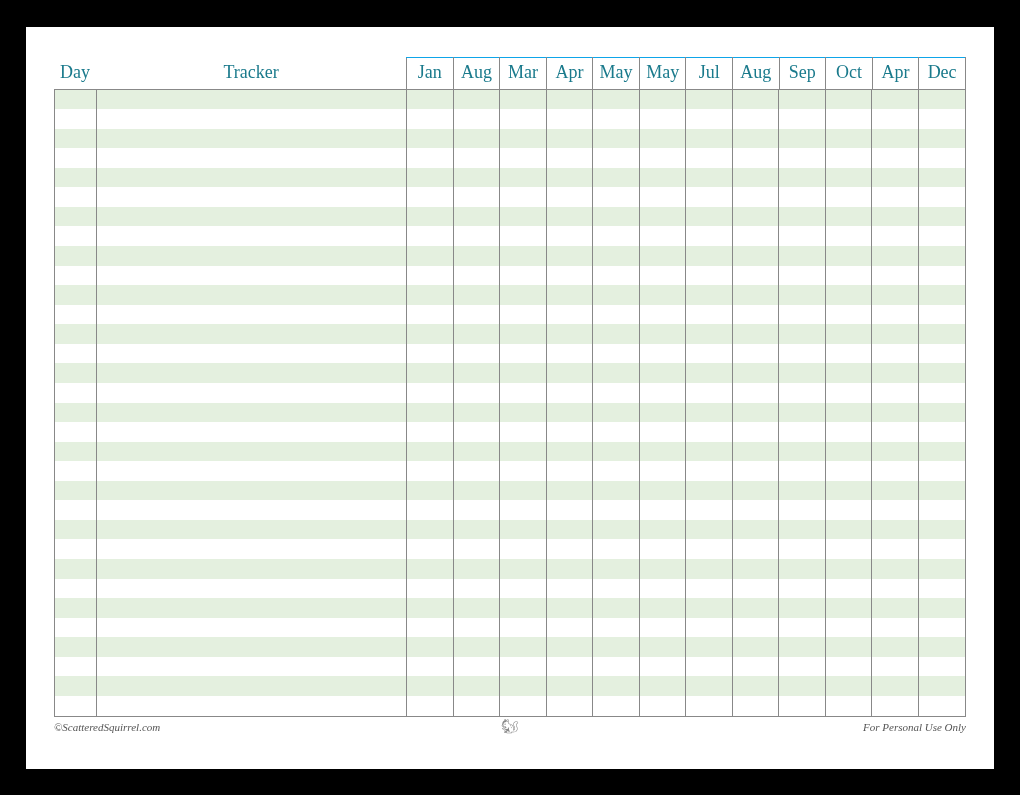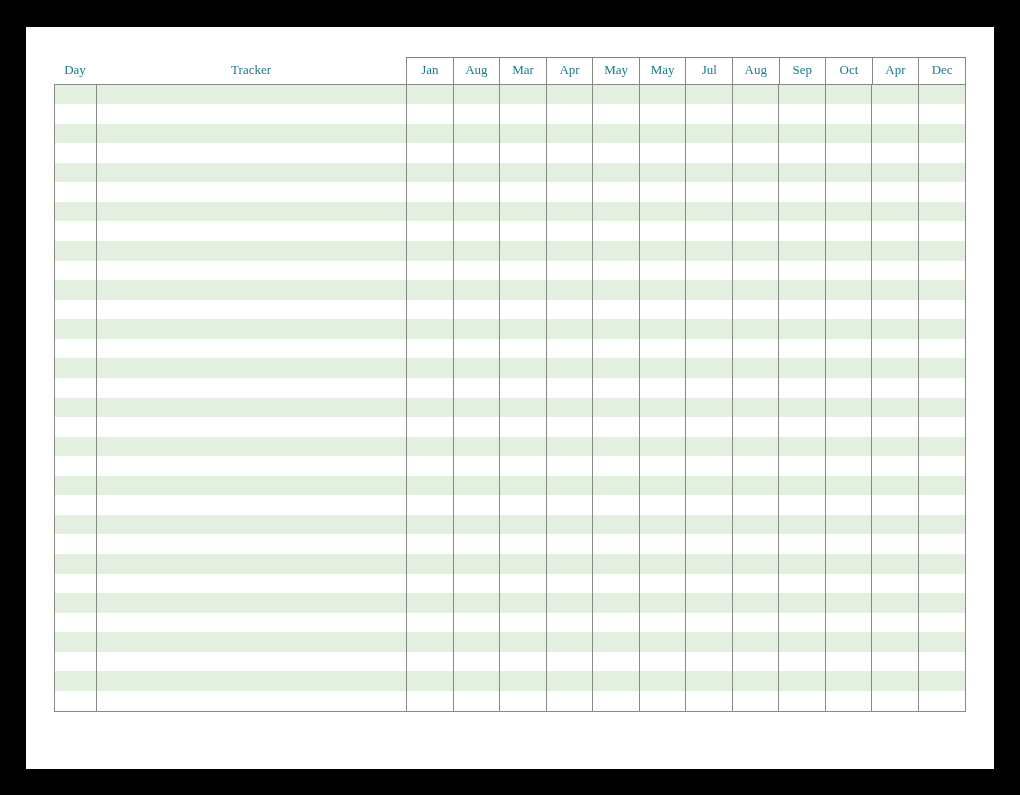--- a/index.html
+++ b/index.html
@@ -32,21 +32,21 @@
       margin-bottom: 2px;
       margin-left: 2px;
     }
     .tracker-table {
       width: 100%;
       border-collapse: collapse;
       table-layout: fixed;
     }
     .tracker-table th {
       font-family: Georgia, serif;
-      font-size: 13px;
+      font-size: 18px;
       font-weight: normal;
       color: #1a7a8c;
       padding: 4px 2px 6px 2px;
       text-align: center;
       vertical-align: bottom;
     }
     .col-day {
       width: 42px;
     }
     .col-account {
@@ -194,13 +194,20 @@
       <div class="vline vl-month"></div>
       <div class="vline vl-month"></div>
       <div class="vline vl-month"></div>
       <div class="vline vl-month"></div>
       <div class="vline vl-month"></div>
       <div class="vline vl-month"></div>
       <div class="vline vl-month"></div>
     </div>
   </div>
 
+  <div class="footer">
+    <span>©ScatteredSquirrel.com</span>
+    <span class="footer-center">
+      <span class="squirrel-icon">🐿</span>
+    </span>
+    <span>For Personal Use Only</span>
+  </div>
 </div>
 
 </body></html>

